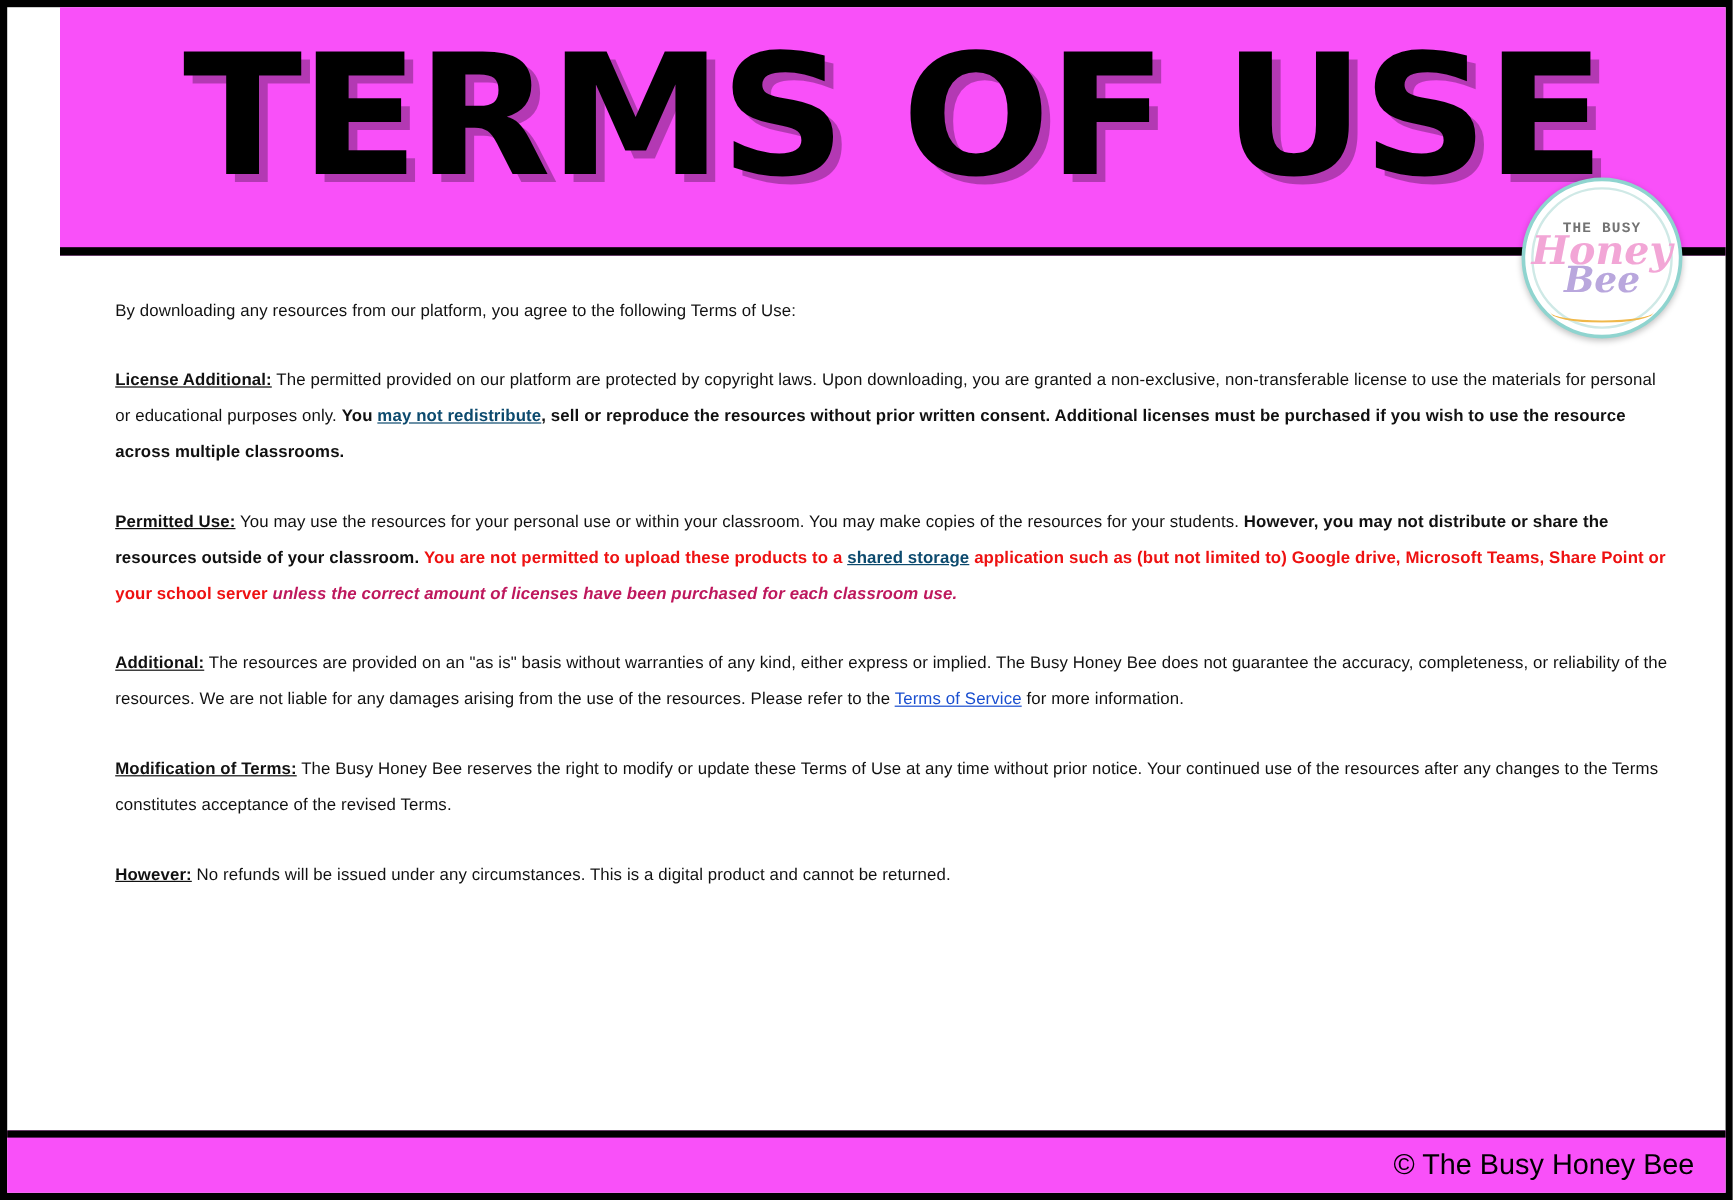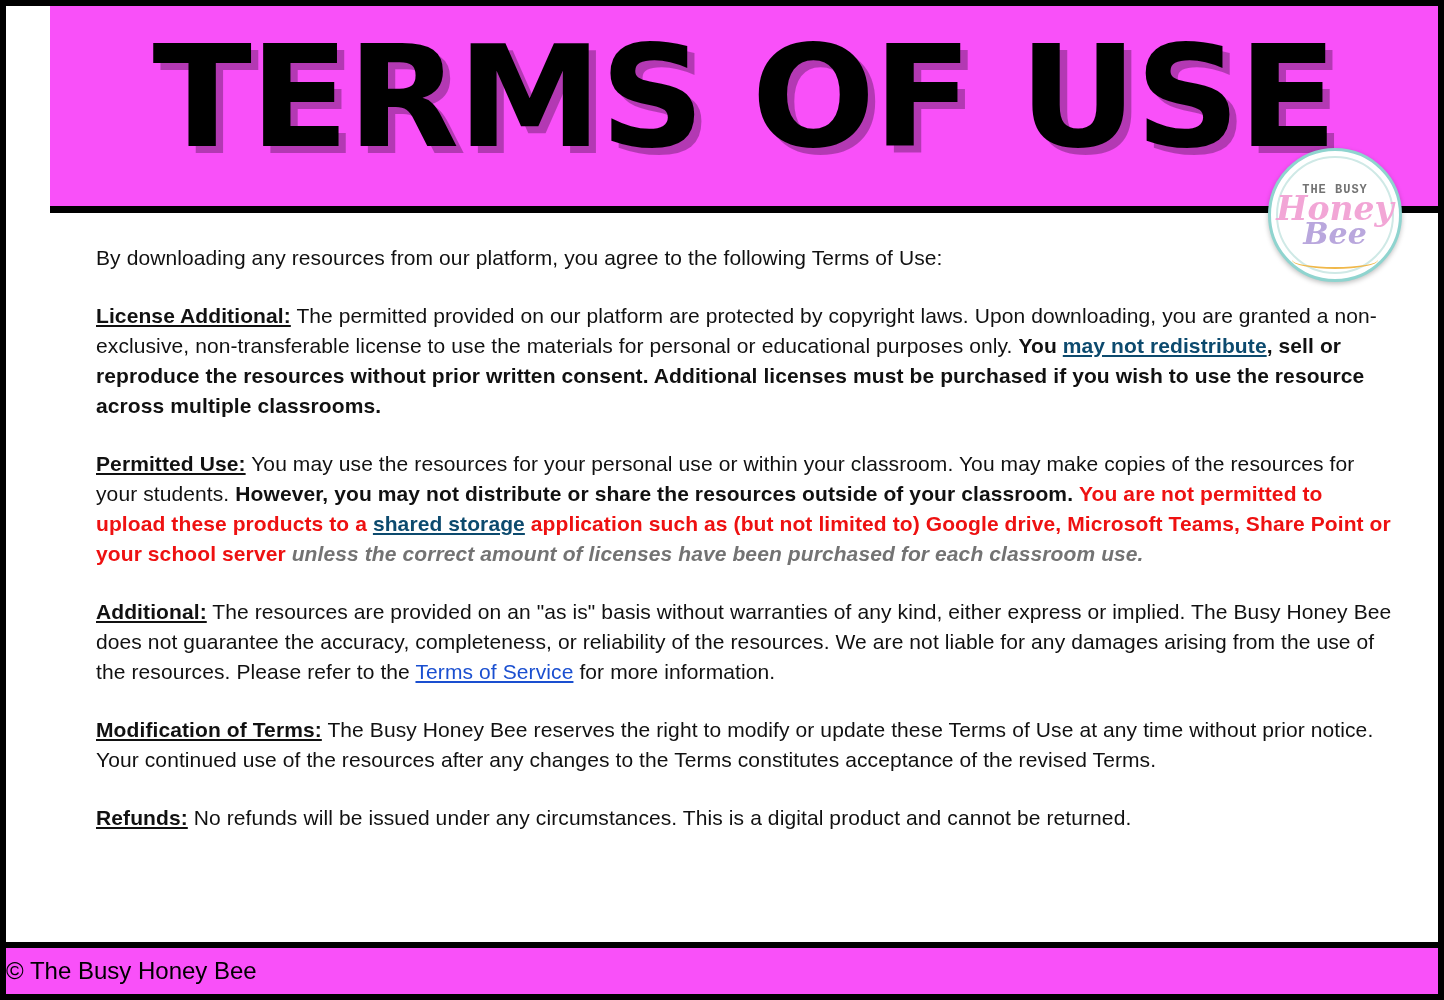--- a/index.html
+++ b/index.html
@@ -105,47 +105,48 @@
     transform: translateX(-50%);
     width: 86px;
     height: 16px;
     border-bottom: 2px solid #f0b84a;
     border-radius: 0 0 50% 50%;
   }
 
   
   .content {
     padding: 30px 46px 10px 46px;
-    font-size: 21px;
+    font-size: 14px;
     line-height: 30px;
     color: #111111;
     letter-spacing: 0.1px;
   }
   .para {
     margin: 0 0 28px 0;
   }
   .para:last-child { margin-bottom: 0; }
   .b { font-weight: bold; }
   .red { color: #ee1111; font-weight: bold; }
   .redu { color: #0c4a6e; font-weight: bold; text-decoration: underline; }
-  .ital { font-style: italic; font-weight: bold; color: #737373; }
+  .ital { font-style: italic; font-weight: bold; color: #be185d; }
   .link { color: #1a4fd0; text-decoration: underline; }
   .lbl { font-weight: bold; text-decoration: underline; }
 
   
   .footer {
     position: absolute;
     left: 0;
     right: 0;
     bottom: 0;
     height: 52px;
     background: #f950f9;
     border-top: 6px solid #000000;
     display: flex;
     align-items: center;
+    justify-content: flex-end;
     padding-right: 26px;
     box-sizing: border-box;
   }
   .footer-text {
     font-family: "Liberation Sans", sans-serif;
     font-size: 24px;
     color: #000000;
   }
 </style>
 </head>
@@ -195,21 +196,21 @@
       <a class="link" href="#">Terms of Service</a>
       <span>for more information.</span>
     </p>
 
     <p class="para">
       <span class="lbl">Modification of Terms:</span>
       <span>The Busy Honey Bee reserves the right to modify or update these Terms of Use at any time without prior notice. Your continued use of the resources after any changes to the Terms constitutes acceptance of the revised Terms.</span>
     </p>
 
     <p class="para">
-      <span class="lbl">Refunds:</span>
+      <span class="lbl">However:</span>
       <span>No refunds will be issued under any circumstances. This is a digital product and cannot be returned.</span>
     </p>
 
 
   </div>
 
   <div class="footer">
     <span class="footer-text">© The Busy Honey Bee</span>
   </div>
 

